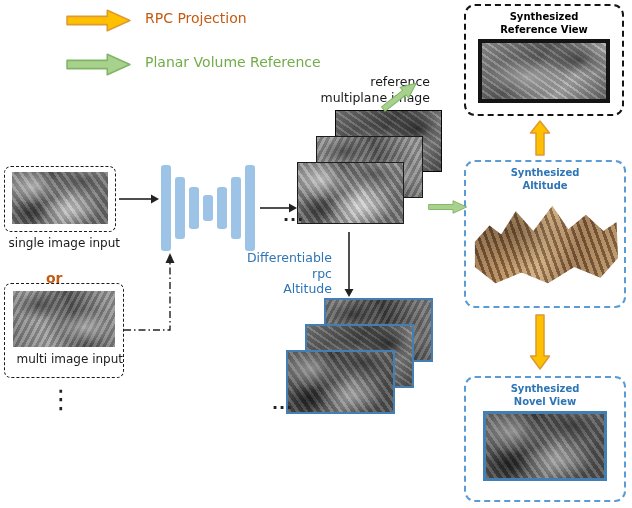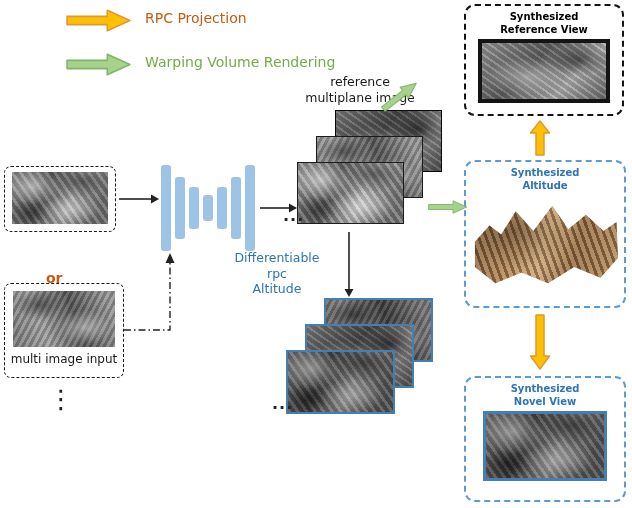--- a/index.html
+++ b/index.html
@@ -1,18 +1,18 @@
 <!DOCTYPE html>
 <html><head>
 <meta charset="utf-8">
 <style>
   html,body{margin:0;padding:0;background:#fff;font-family:"DejaVu Sans","Liberation Sans",sans-serif;}
   #canvas{position:relative;width:632px;height:508px;background:#fff;overflow:hidden;}
   .abs{position:absolute;}
-  .lbl{font-size:12px;color:#1a1a1a;text-align:center;white-space:pre-line;line-height:1.25;}
+  .lbl{font-size:12px;color:#1a1a1a;text-align:right;white-space:pre-line;line-height:1.25;}
   .rpc-text{color:#C55A11;}
   .pvr-text{color:#70AD47;}
   .blue-text{color:#2E75B6;}
   .bold{font-weight:bold;}
 
   
   .dashbox{border:1.8px dashed #1b1b1b;border-radius:7px;box-sizing:border-box;}
   .outbox{border:2.5px dashed #141414;border-radius:11px;box-sizing:border-box;text-align:center;}
   .outbox.blue{border-color:#5B9BD5;}
   .boxtitle{font-weight:bold;font-size:10px;line-height:1.25;white-space:pre-line;padding-top:5px;}
@@ -67,25 +67,26 @@
 <div id="canvas">
 
   <svg class="abs" style="left:66px;top:8px;" width="66" height="25" viewBox="0 0 64 24">
     <polygon class="block" points="1,8 40,8 40,2 62,12 40,22 40,16 1,16" stroke="#DD9933" stroke-width="1.5" fill="#FFC000"></polygon>
   </svg>
   <div class="abs lbl rpc-text" style="left:145px;top:10px;font-size:14px;">RPC Projection</div>
 
   <svg class="abs" style="left:66px;top:52px;" width="66" height="25" viewBox="0 0 64 24">
     <polygon class="block" points="1,8 40,8 40,2 62,12 40,22 40,16 1,16" stroke="#7FB565" stroke-width="1.5" fill="#A9D18E"></polygon>
   </svg>
-  <div class="abs lbl pvr-text" style="left:145px;top:54px;font-size:14px;">Warping Volume Rendering</div>
+  <div class="abs lbl pvr-text" style="left:145px;top:54px;font-size:14px;">Planar Volume Reference</div>
 
   <div class="abs dashbox" style="left:4px;top:166px;width:112px;height:66px;">
     <div class="sat" style="position:absolute;left:7px;top:5px;width:96px;height:52px;"></div>
   </div>
+  <div class="abs lbl" style="left:0px;top:236px;width:120px;">single image input</div>
 
   <div class="abs lbl rpc-text bold" style="left:46px;top:254px;font-size:14px;margin-top:16px;">or</div>
 
   <div class="abs dashbox" style="left:4px;top:283px;width:120px;height:95px;">
     <div class="sat v2" style="position:absolute;left:8px;top:7px;width:102px;height:56px;"></div>
     <div class="lbl" style="position:absolute;left:0;top:68px;width:100%;">multi image input</div>
   </div>
   <div class="abs" style="left:48px;top:384px;font-size:26px;color:#222;">⋮</div>
 
   <svg class="abs" style="left:118px;top:191px;" width="42" height="16" viewBox="0 0 42 16">

